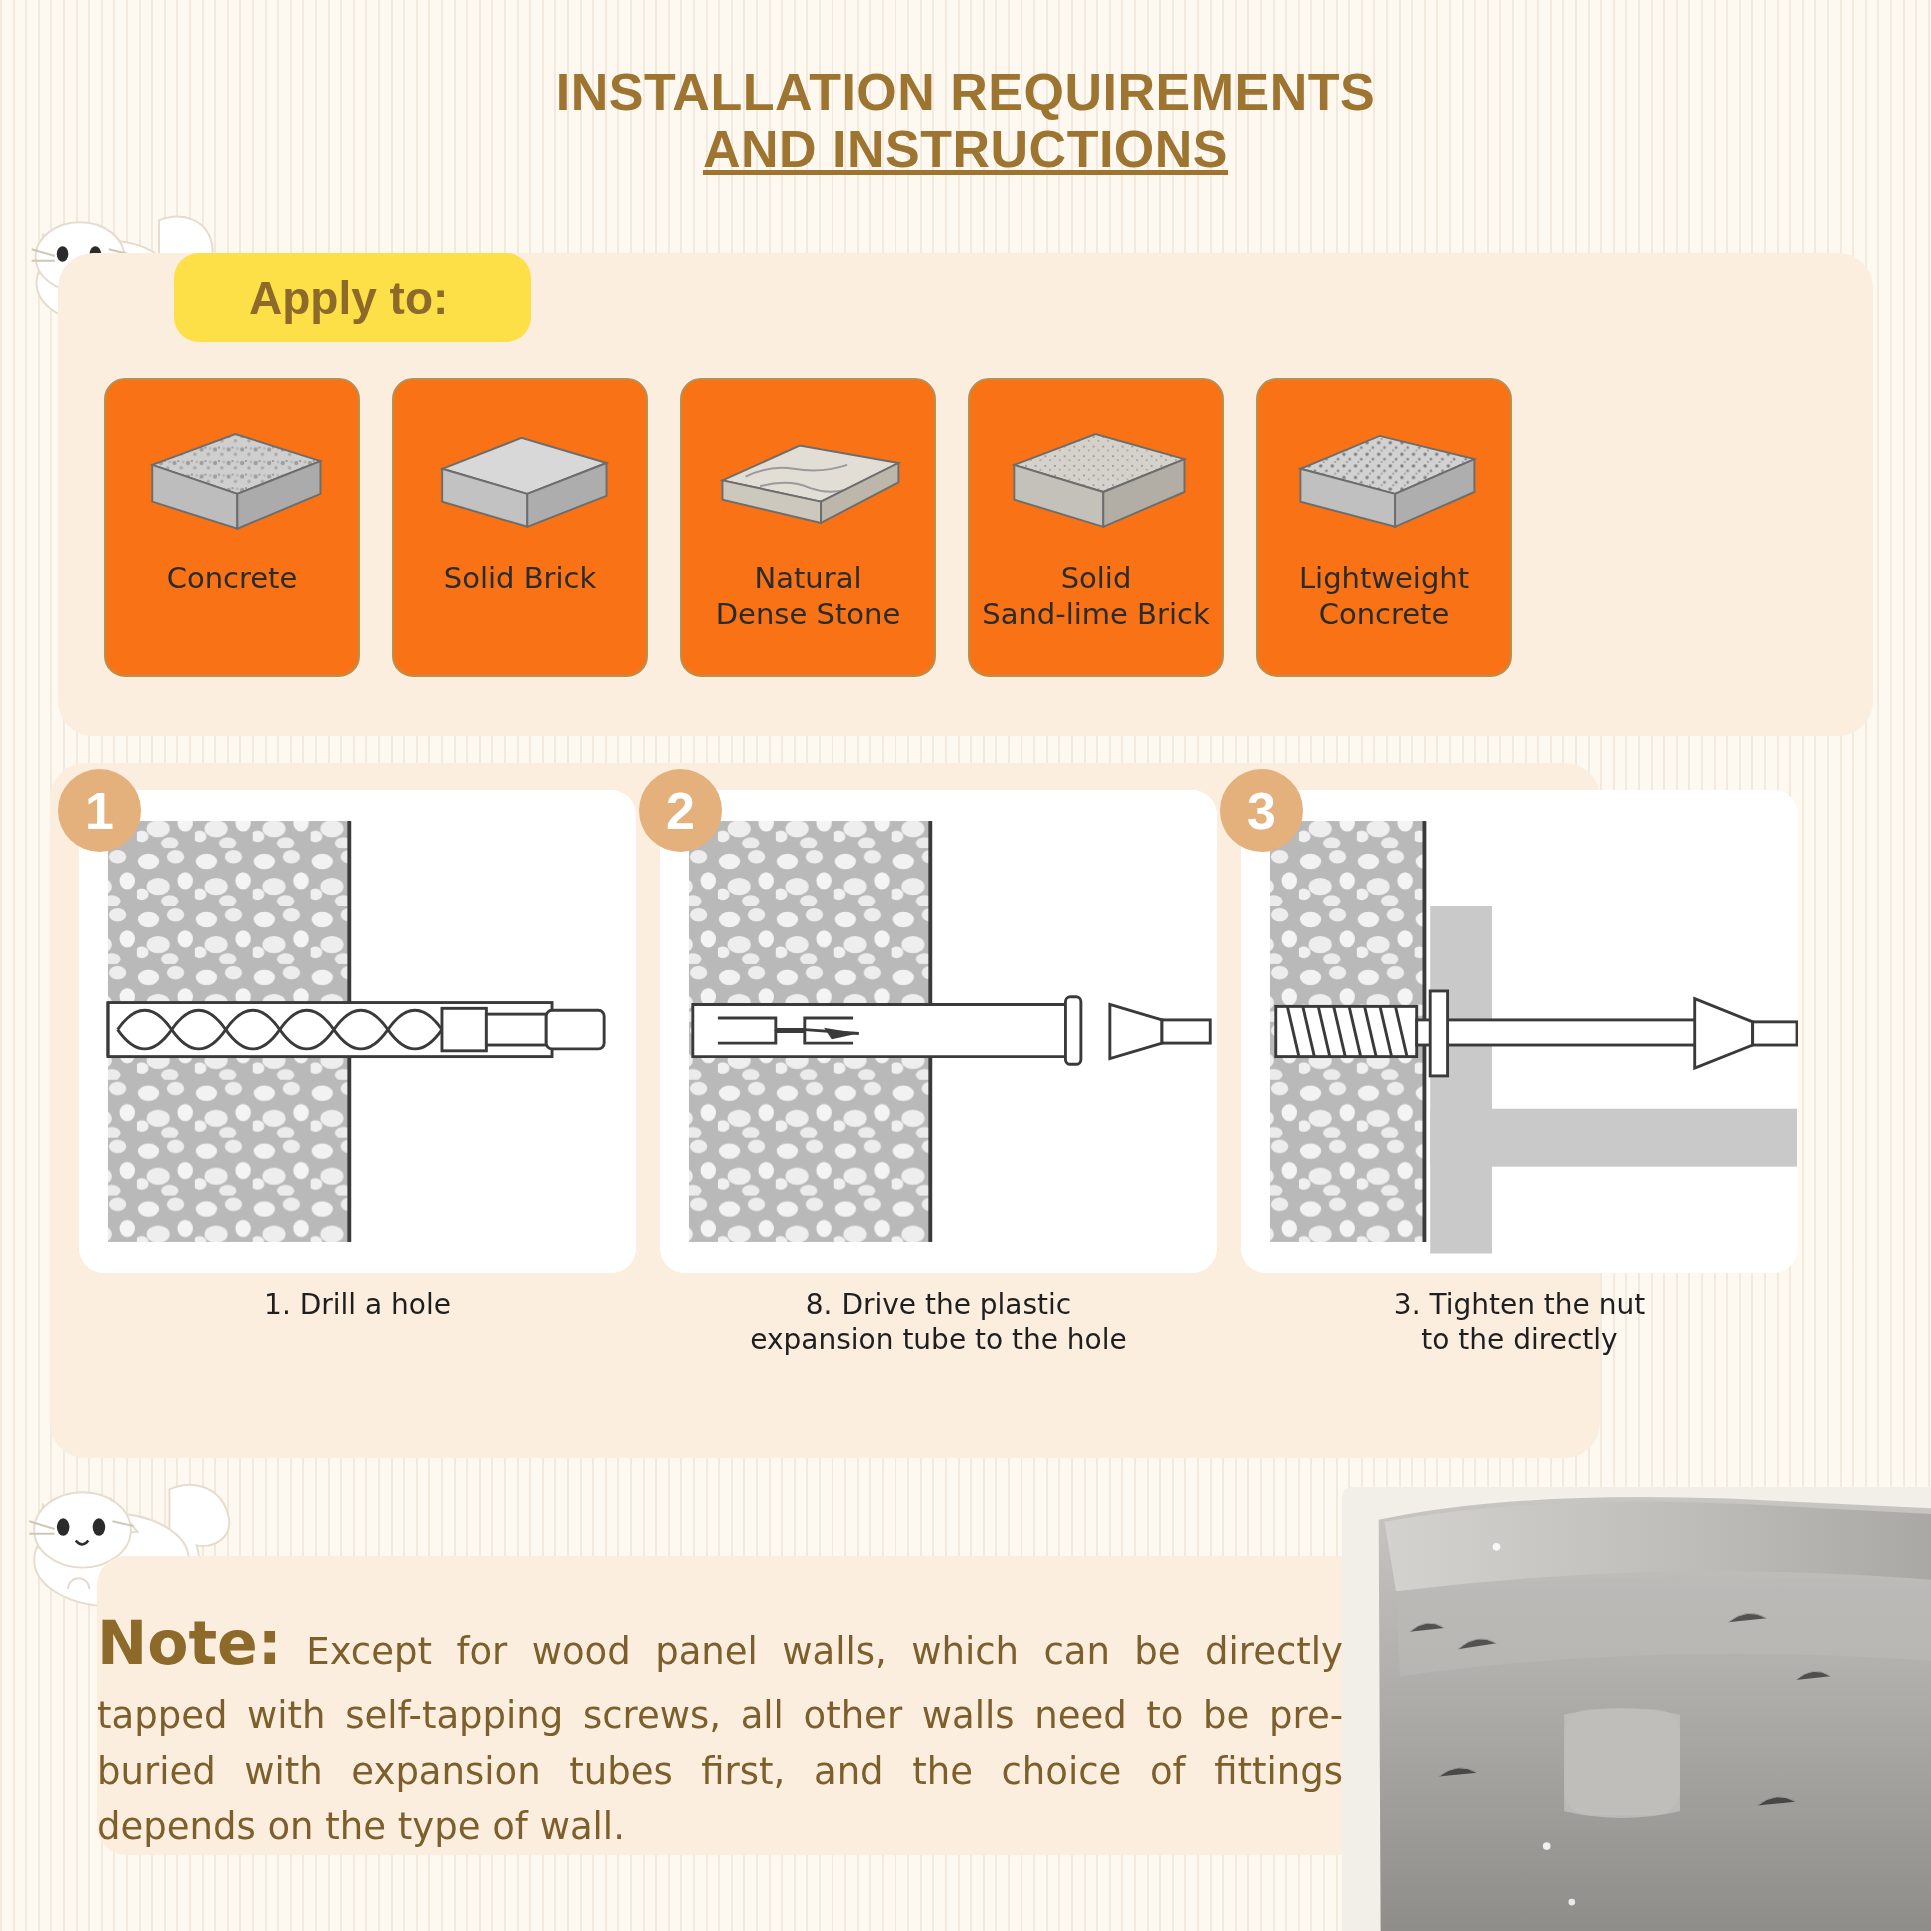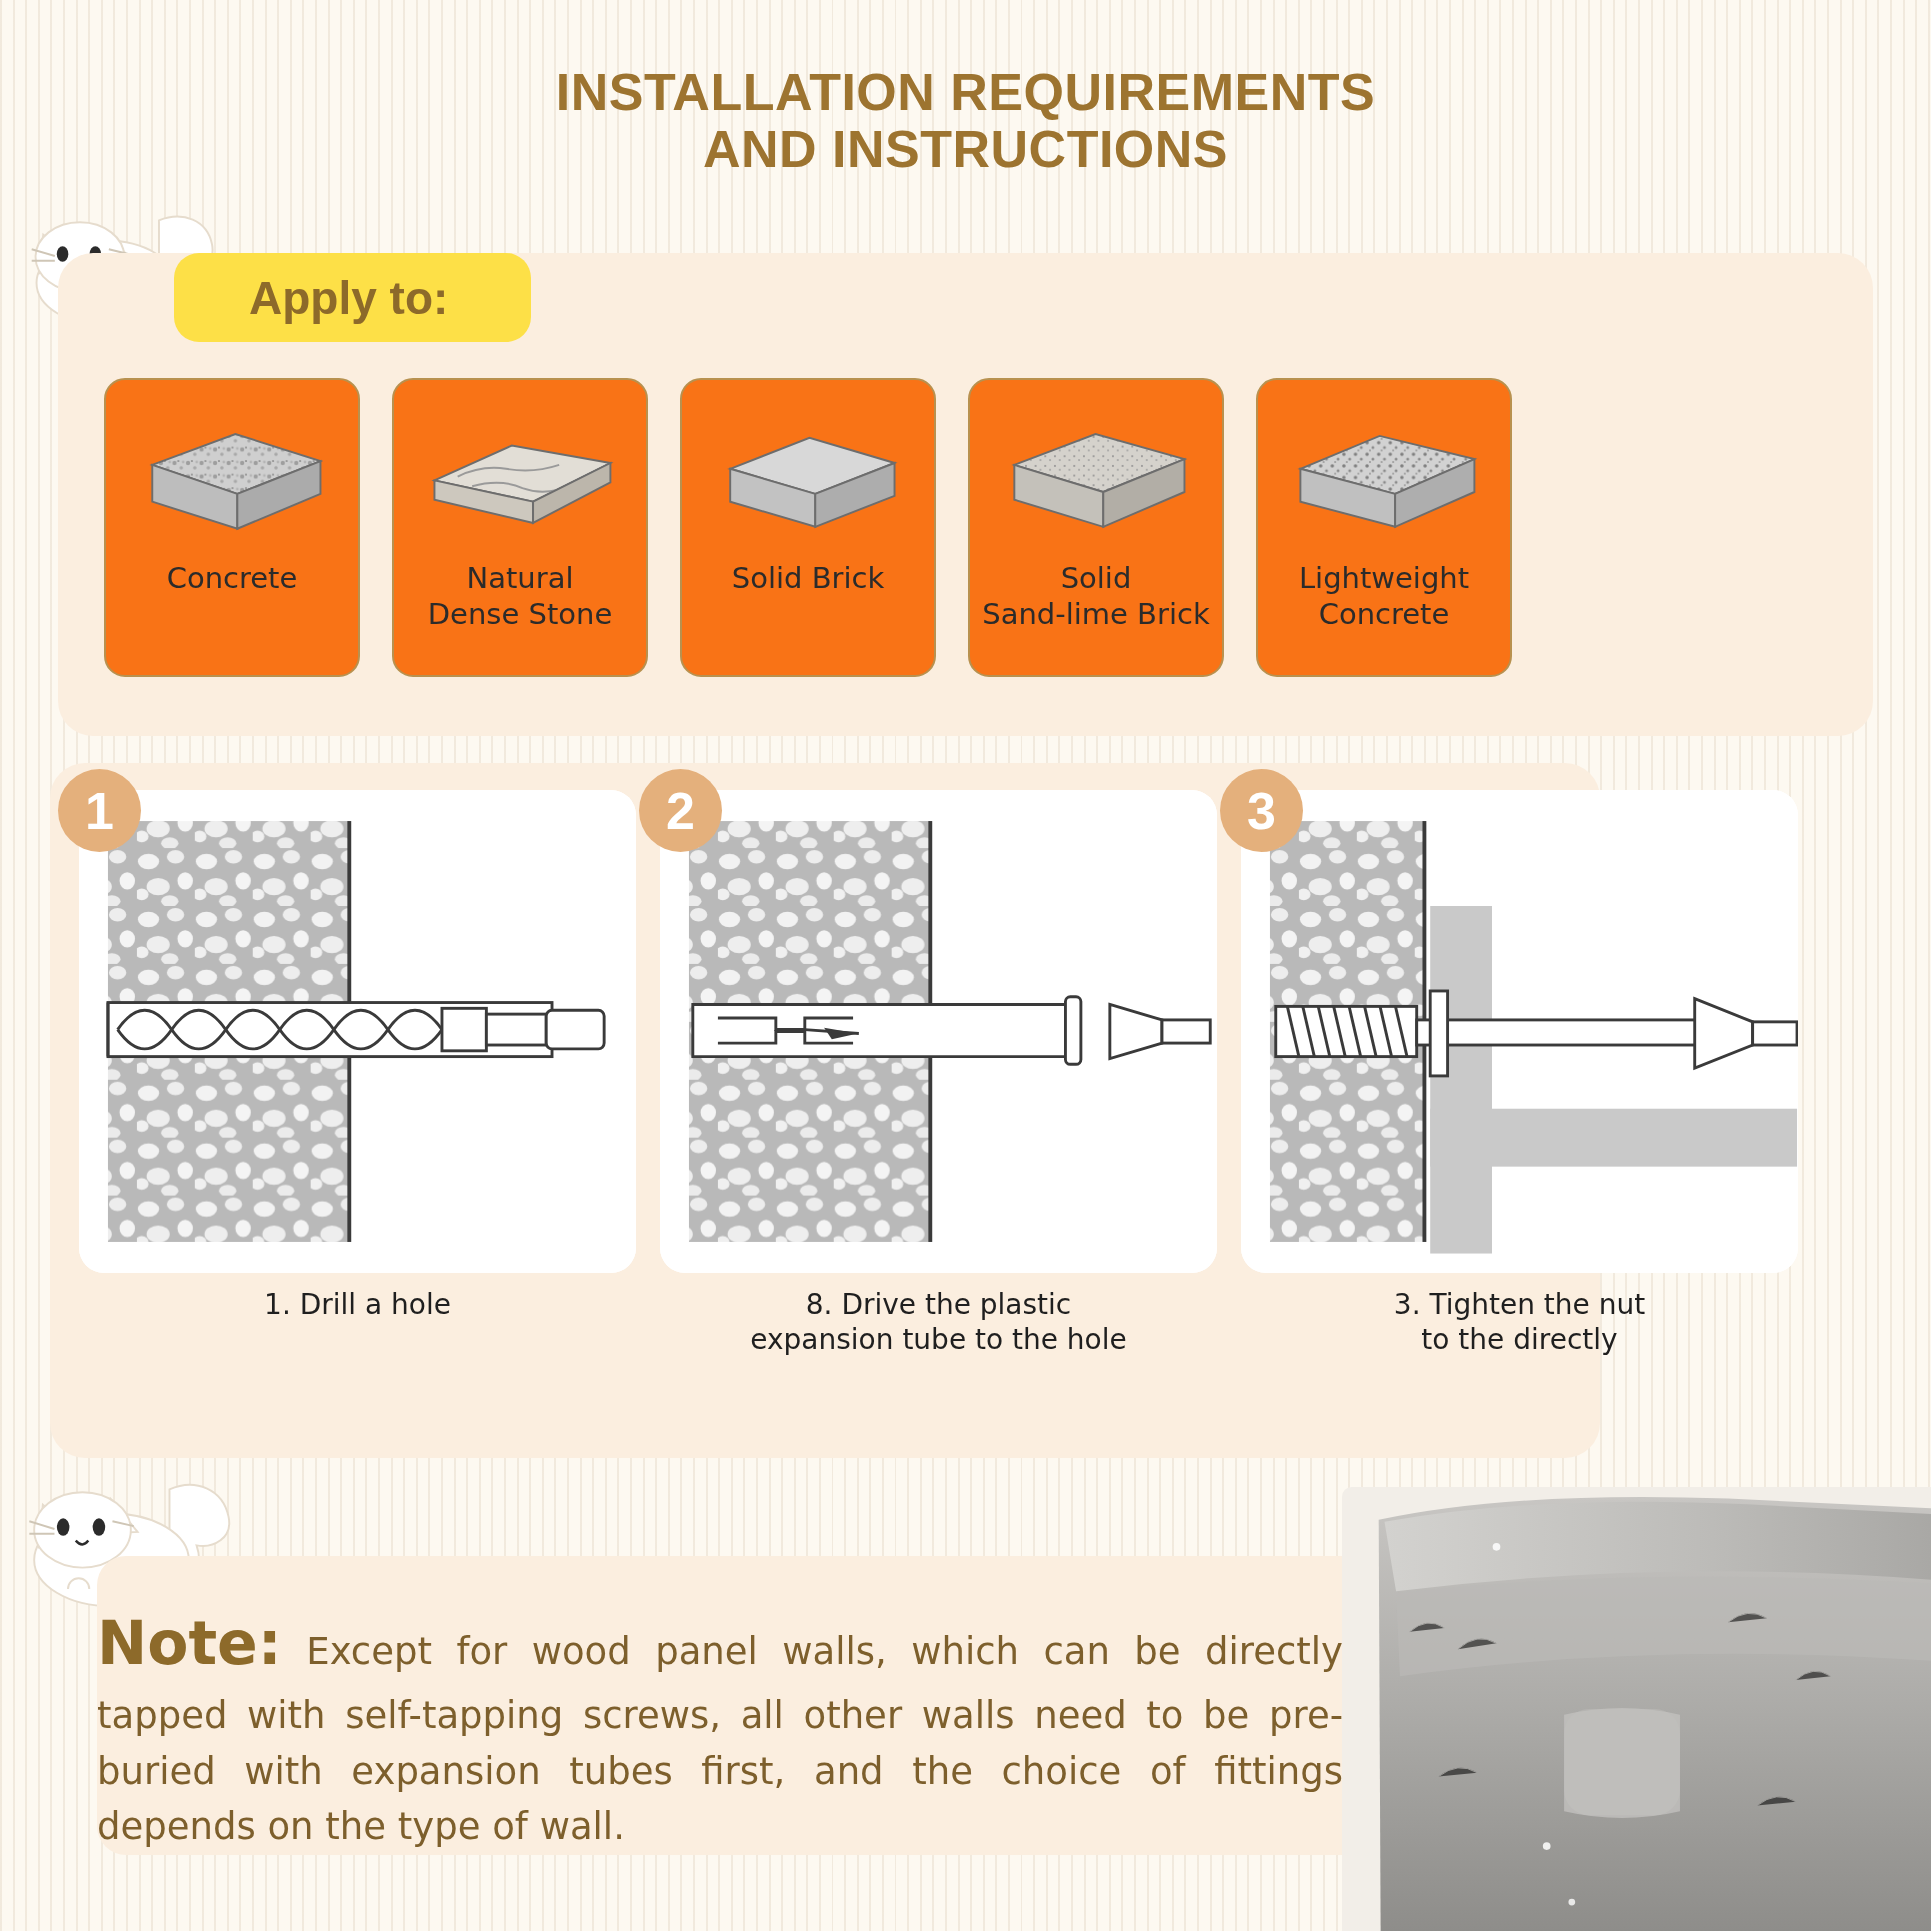--- a/index.html
+++ b/index.html
@@ -39,21 +39,21 @@
     left: 0;
     width: 1931px;
     text-align: center;
     color: #9d7430;
     font-size: 52px;
     line-height: 1.1;
     font-weight: bold;
     letter-spacing: 0.5px;
     font-family: "Liberation Sans", sans-serif;
   }
-  .title .l2 { display: block; }
+  .title .l2 { display: block; text-decoration: underline; }
 
   
   .apply-panel {
     position: absolute;
     left: 58px;
     top: 253px;
     width: 1815px;
     height: 483px;
     background: #fbeedf;
     border-radius: 35px;
@@ -250,39 +250,39 @@
         <polygon points="22,62 110,92 110,128 22,100" fill="#bdbdbd" stroke="#6d6d6d" stroke-width="2"></polygon>
         <polygon points="110,92 196,58 196,92 110,128" fill="#ababab" stroke="#6d6d6d" stroke-width="2"></polygon>
       </svg>
       <div class="mat-name">
         <span>Concrete</span>
       </div>
     </div>
 
     <div class="mat-card">
       <svg class="mat-art" viewBox="0 0 210 150">
+        <polygon points="24,66 106,34 194,60 112,92" fill="#d8d8d8" stroke="#6d6d6d" stroke-width="2"></polygon>
+        <polygon points="24,66 112,92 112,126 24,100" fill="#c2c2c2" stroke="#6d6d6d" stroke-width="2"></polygon>
+        <polygon points="112,92 194,60 194,94 112,126" fill="#adadad" stroke="#6d6d6d" stroke-width="2"></polygon>
+      </svg>
+      <div class="mat-name">
+        <span>Solid Brick</span>
+      </div>
+    </div>
+
+    <div class="mat-card">
+      <svg class="mat-art" viewBox="0 0 210 150">
         <polygon points="16,78 96,42 198,60 118,100" fill="#e2ded6" stroke="#6d6d6d" stroke-width="2"></polygon>
         <path d="M40 74 q25 -12 50 -8 q28 5 55 -4 M55 84 q30 -8 52 2 q25 9 52 -4" stroke="#9a9a9a" stroke-width="2" fill="none"></path>
         <polygon points="16,78 118,100 118,122 16,98" fill="#cdc8be" stroke="#6d6d6d" stroke-width="2"></polygon>
         <polygon points="118,100 198,60 198,80 118,122" fill="#bcb6ab" stroke="#6d6d6d" stroke-width="2"></polygon>
       </svg>
       <div class="mat-name">
         <span>Natural</span><br>
         <span>Dense Stone</span>
-      </div>
-    </div>
-
-    <div class="mat-card">
-      <svg class="mat-art" viewBox="0 0 210 150">
-        <polygon points="24,66 106,34 194,60 112,92" fill="#d8d8d8" stroke="#6d6d6d" stroke-width="2"></polygon>
-        <polygon points="24,66 112,92 112,126 24,100" fill="#c2c2c2" stroke="#6d6d6d" stroke-width="2"></polygon>
-        <polygon points="112,92 194,60 194,94 112,126" fill="#adadad" stroke="#6d6d6d" stroke-width="2"></polygon>
-      </svg>
-      <div class="mat-name">
-        <span>Solid Brick</span>
       </div>
     </div>
 
     <div class="mat-card">
       <svg class="mat-art" viewBox="0 0 210 150">
         <defs>
           <pattern id="sand" width="10" height="10" patternUnits="userSpaceOnUse">
             <rect width="10" height="10" fill="#d5d2cc"></rect>
             <circle cx="2" cy="3" r="1" fill="#8d8d8d"></circle>
             <circle cx="7" cy="7" r="0.9" fill="#9a9a9a"></circle>

